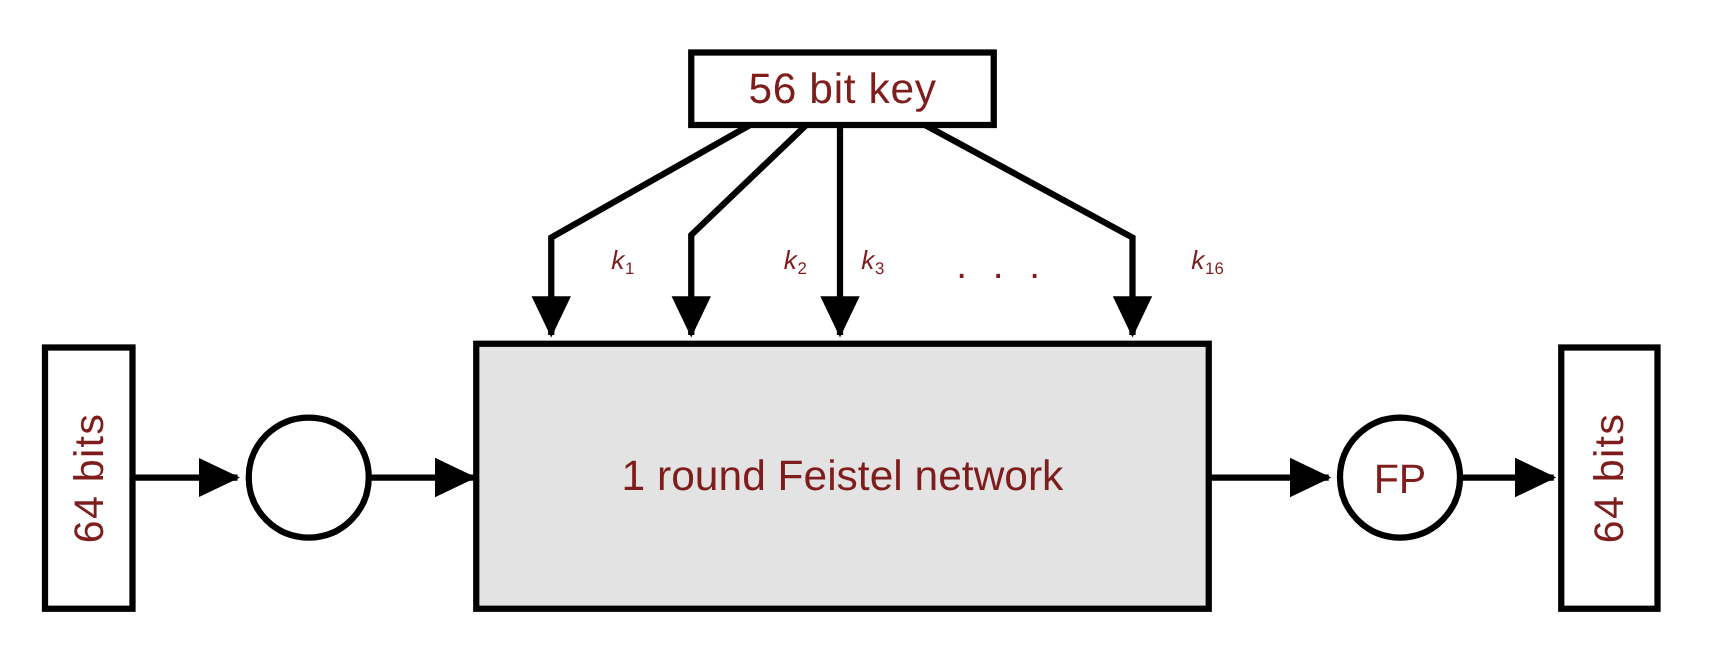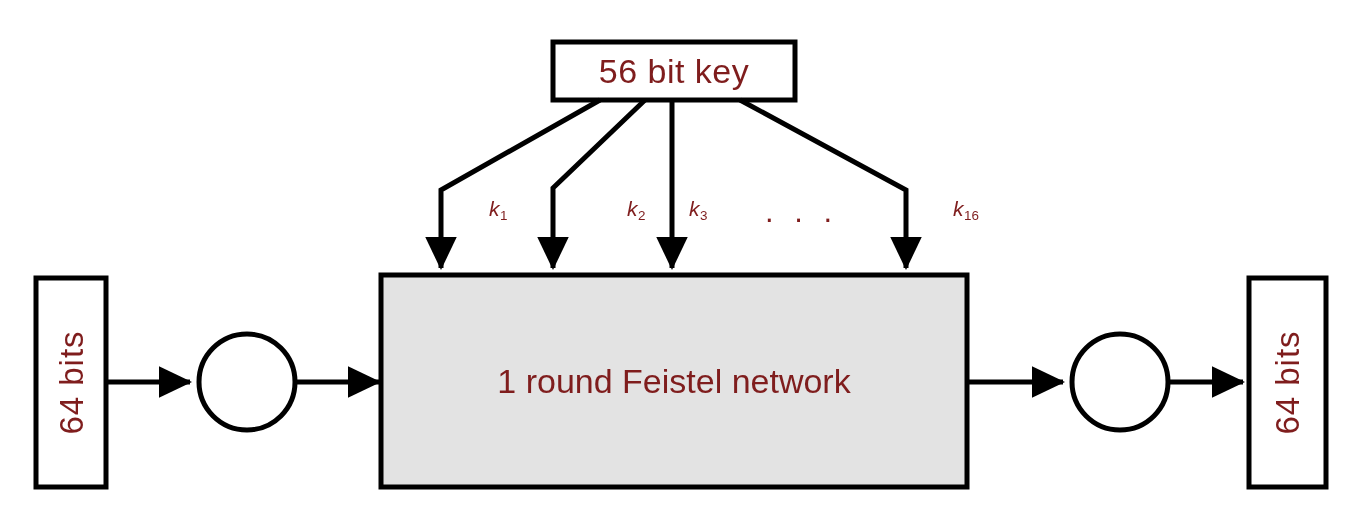--- a/index.html
+++ b/index.html
@@ -170,20 +170,21 @@
 
   <div class="lbl" id="key-box-label">56  bit key</div>
 
   <div class="lbl vert-label" id="input-box-label">
     <span>64 bits</span>
   </div>
 
 
   <div class="lbl" id="feistel-box-label">1 round Feistel network</div>
 
+  <div class="lbl" id="fp-label">FP</div>
 
   <div class="lbl vert-label" id="output-box-label">
     <span>64 bits</span>
   </div>
 
   <div class="lbl k-label" id="k1-label"><span>k</span><sub>1</sub></div>
 
   <div class="lbl k-label" id="k2-label"><span>k</span><sub>2</sub></div>
 
   <div class="lbl k-label" id="k3-label"><span>k</span><sub>3</sub></div>

